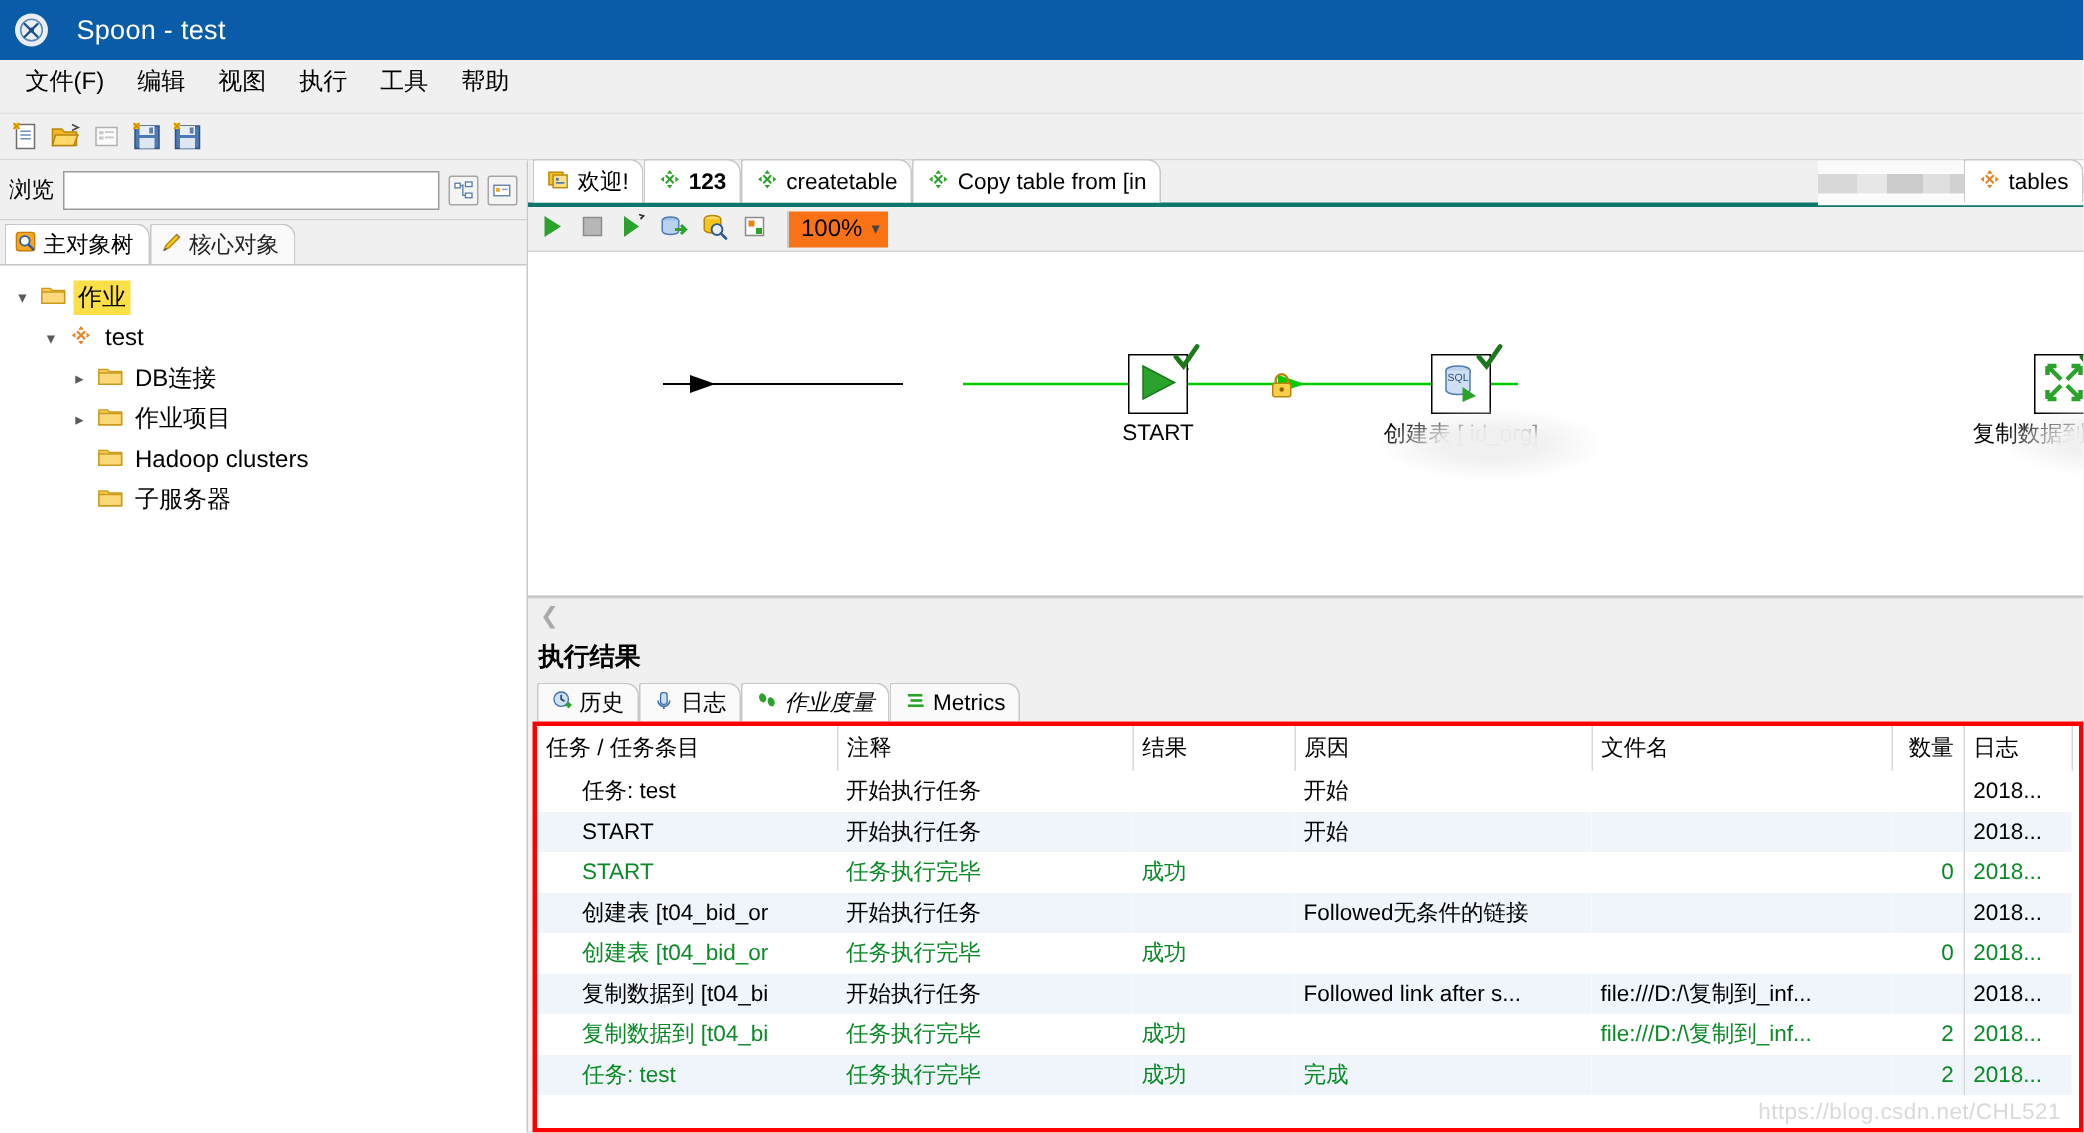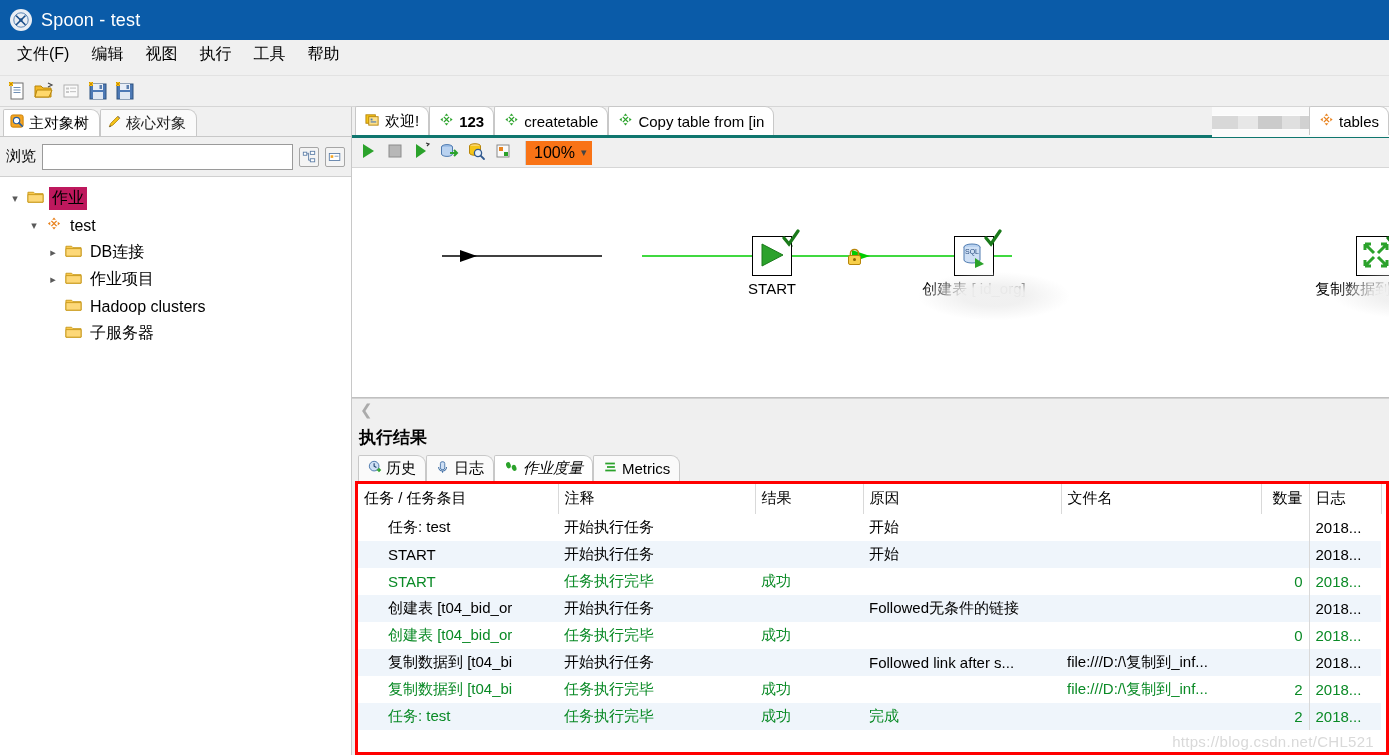--- a/index.html
+++ b/index.html
@@ -9,21 +9,21 @@
     font-family:"Liberation Sans", sans-serif;
     font-size:14px;
     background:#ffffff;
     overflow:hidden;
     position:relative;
   }
 
   
   #titlebar{
     height:40px; background:#0a5ba8;
-    display:flex; align-items:center; gap:9px;
+    display:flex; align-items:center; gap:19px;
     padding-left:10px; color:#fff;
   }
   #titlebar .app-icon{
     width:22px;height:22px;border-radius:50%;
     background:#e9eef4;
     display:flex;align-items:center;justify-content:center;
     flex:0 0 auto;
   }
   #titlebar .title-text{ font-size:18px; letter-spacing:.2px; }
 
@@ -80,21 +80,21 @@
     width:20px;height:20px;border:1px solid #a6a6a6;background:#f4f4f4;
     display:flex;align-items:center;justify-content:center;border-radius:2px;
   }
   #tree{ flex:1 1 auto; padding-top:8px; overflow:hidden; }
   .tnode{
     display:flex;align-items:center;gap:5px;height:27px;
     font-size:16px;white-space:nowrap;
   }
   .tnode .twist{width:14px;text-align:center;color:#5a5a5a;font-size:11px;flex:0 0 14px;}
   .tnode .tlabel{padding:1px 3px;}
-  .tnode .tlabel.sel{background:#be185d;}
+  .tnode .tlabel.sel{background:#fde047;}
 
   
   #rightpanel{ flex:1 1 auto; display:flex; flex-direction:column; background:#f0f0f0;}
 
   
   #edtabs{
     height:31px;display:flex;align-items:flex-end;
     background:#f0f0f0;padding-left:3px;position:relative;
     border-bottom:3px solid #0f766e;
   }
@@ -251,61 +251,61 @@
       <rect x="2" y="2" width="4" height="4" fill="#f5c518"></rect>
       <path d="M2 2 L6 6 M6 2 L2 6" stroke="#d08c00" stroke-width="1"></path>
     </svg>
   </span>
 </div>
 
 <div id="body-wrap">
 
   <div id="leftpanel">
 
-    <div id="lefttabs">
-      <div class="ltab">
-        <span>
-          <svg width="15" height="15" viewBox="0 0 16 16">
-            <rect x="1" y="1" width="13" height="13" rx="2" fill="#f5a623" stroke="#c77d00"></rect>
-            <circle cx="7" cy="7" r="3.4" fill="#fff" stroke="#2c5f9e" stroke-width="1.3"></circle>
-            <path d="M9.5 9.5 L13 13" stroke="#2c5f9e" stroke-width="1.8" stroke-linecap="round"></path>
-          </svg>
-        </span>
-        <span>主对象树</span>
-      </div>
-      <div class="ltab inactive">
-        <span>
-          <svg width="15" height="15" viewBox="0 0 16 16">
-            <path d="M2.5 13.5 L4 10 L11.5 2.5 L13.5 4.5 L6 12 Z" fill="#f5c518" stroke="#b8860b"></path>
-            <path d="M11.5 2.5 L13.5 4.5" stroke="#888" stroke-width="1.2"></path>
-            <path d="M2.5 13.5 L4.3 12.8" stroke="#555" stroke-width="1"></path>
-          </svg>
-        </span>
-        <span>核心对象</span>
-      </div>
-    </div>
-
     <div id="browse-row">
       <span class="lbl">浏览</span>
       <input id="browse-input" type="text" placeholder="" style="">
       <span class="sqbtn">
         <svg width="14" height="14" viewBox="0 0 16 16">
           <rect x="1.5" y="2.5" width="4" height="3.5" fill="#fff" stroke="#5a7ca6"></rect>
           <rect x="9.5" y="1.5" width="5" height="3.5" fill="#fff" stroke="#5a7ca6"></rect>
           <rect x="9.5" y="10" width="5" height="3.5" fill="#fff" stroke="#5a7ca6"></rect>
           <path d="M5.5 4.3 H7.5 V3.2 M7.5 4.3 V11.7 H9.5" fill="none" stroke="#5a7ca6"></path>
         </svg>
       </span>
       <span class="sqbtn">
         <svg width="14" height="14" viewBox="0 0 16 16">
           <rect x="1.5" y="4" width="12" height="8" fill="#fff" stroke="#5a7ca6"></rect>
           <rect x="3" y="6" width="3" height="3" fill="#f5a623"></rect>
           <rect x="7.5" y="6.5" width="4.5" height="1.2" fill="#8ea7c4"></rect>
         </svg>
       </span>
+    </div>
+
+    <div id="lefttabs">
+      <div class="ltab">
+        <span>
+          <svg width="15" height="15" viewBox="0 0 16 16">
+            <rect x="1" y="1" width="13" height="13" rx="2" fill="#f5a623" stroke="#c77d00"></rect>
+            <circle cx="7" cy="7" r="3.4" fill="#fff" stroke="#2c5f9e" stroke-width="1.3"></circle>
+            <path d="M9.5 9.5 L13 13" stroke="#2c5f9e" stroke-width="1.8" stroke-linecap="round"></path>
+          </svg>
+        </span>
+        <span>主对象树</span>
+      </div>
+      <div class="ltab inactive">
+        <span>
+          <svg width="15" height="15" viewBox="0 0 16 16">
+            <path d="M2.5 13.5 L4 10 L11.5 2.5 L13.5 4.5 L6 12 Z" fill="#f5c518" stroke="#b8860b"></path>
+            <path d="M11.5 2.5 L13.5 4.5" stroke="#888" stroke-width="1.2"></path>
+            <path d="M2.5 13.5 L4.3 12.8" stroke="#555" stroke-width="1"></path>
+          </svg>
+        </span>
+        <span>核心对象</span>
+      </div>
     </div>
 
     <div id="tree">
 
       <div class="tnode" style="padding-left:8px;">
         <span class="twist">▾</span>
         <span>
           <svg width="17" height="15" viewBox="0 0 18 15">
             <path d="M1 3 h6 l1.5 1.5 h8.5 v9 H1 Z" fill="#fbc94d" stroke="#c99a1e"></path>
             <path d="M1 5.5 h16 v8 H1 Z" fill="#fdd878" stroke="#c99a1e"></path>

